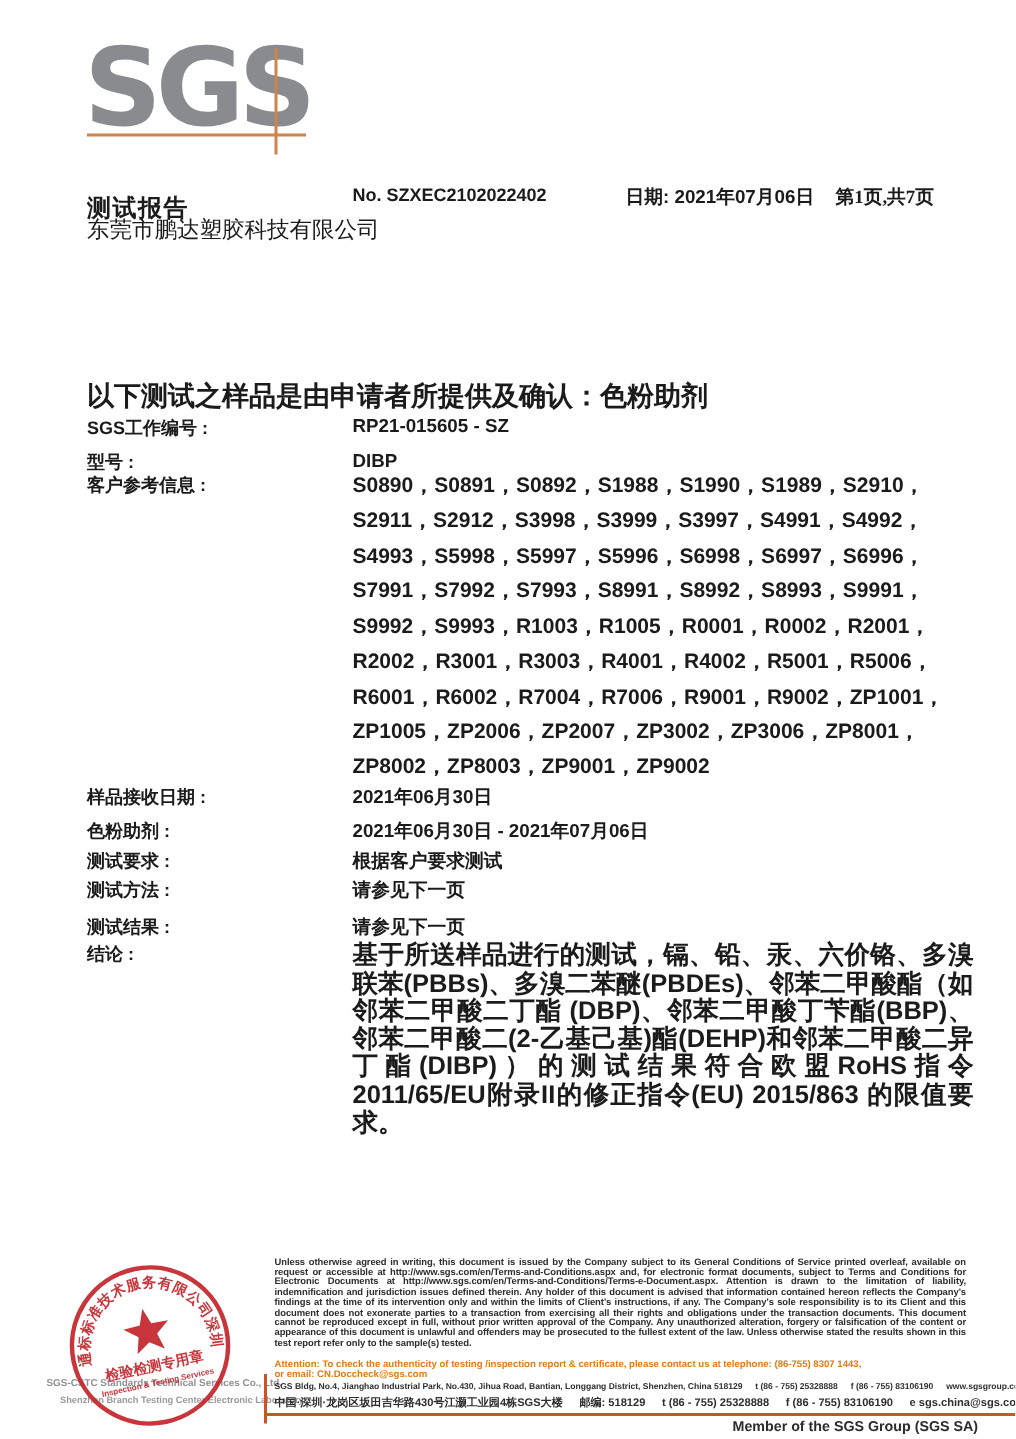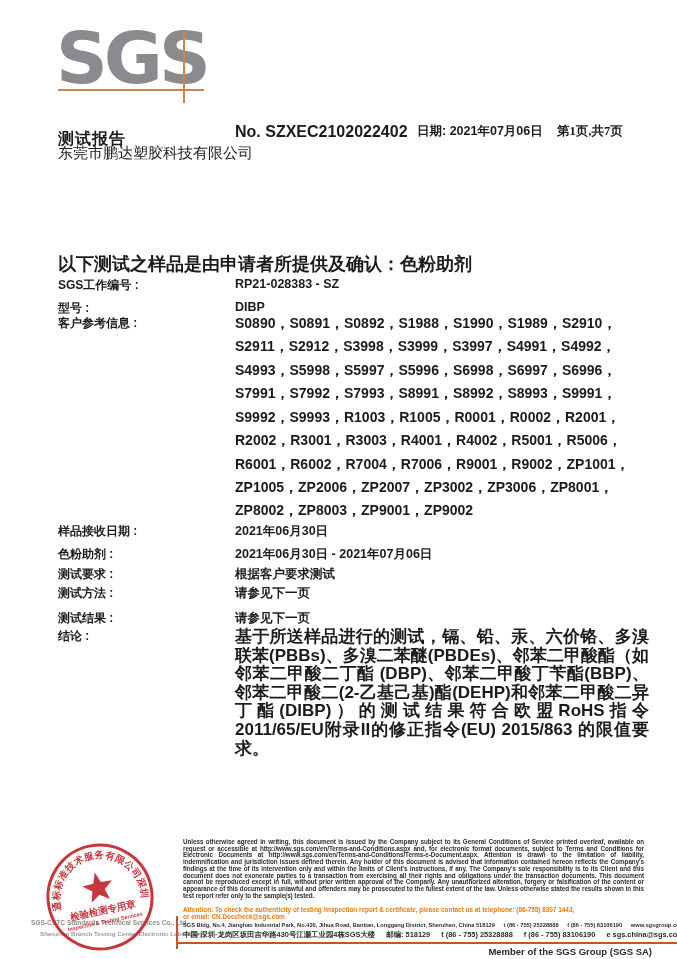--- a/index.html
+++ b/index.html
@@ -8,21 +8,21 @@
     font-family:"Liberation Sans","DejaVu Sans",sans-serif;color:#1b1b1b;
   }
   .abs{position:absolute;}
   
   .logo-text{left:56px;top:22px;font-size:72px;font-weight:bold;letter-spacing:-4px;
     color:#8a8b8e;line-height:1;font-family:"DejaVu Sans","Liberation Sans",sans-serif;}
   .crop-h{left:58px;top:89px;width:146px;height:2px;background:#d0834a;}
   .crop-v{left:183px;top:32px;width:2px;height:71px;background:#d0834a;}
   
   .report-title{left:58px;top:119px;font-size:16px;font-weight:bold;letter-spacing:1px;margin-top:10px;}
-  .report-no{left:235px;top:123px;font-size:16px;font-weight:bold;}
+  .report-no{left:235px;top:123px;font-size:12px;font-weight:bold;}
   .report-date{left:417px;top:123px;font-size:12.5px;font-weight:bold;}
   .report-page{left:557px;top:123px;font-size:12.5px;font-weight:bold;font-family:Liberation Serif, serif;}
   
   .app-name{left:58px;top:144px;font-size:15px;font-weight:normal;}
   .app-addr{left:58px;top:188px;font-size:12.5px;font-weight:bold;}
   .statement{left:58px;top:252px;font-size:18px;font-weight:bold;}
   
   .flabel{position:absolute;left:58px;font-size:12px;font-weight:bold;white-space:nowrap;}
   .fvalue{position:absolute;left:235px;font-size:12.5px;font-weight:bold;white-space:nowrap;}
   .refline{position:absolute;left:235px;font-size:14px;font-weight:bold;white-space:nowrap;}
@@ -58,21 +58,21 @@
   <div class="abs report-no">No. SZXEC2102022402</div>
   <div class="abs report-date">日期: 2021年07月06日</div>
   <div class="abs report-page">第1页,共7页</div>
 
   <div class="abs app-name">东莞市鹏达塑胶科技有限公司</div>
 
   <div class="abs statement">以下测试之样品是由申请者所提供及确认：色粉助剂</div>
 
   <div>
     <span class="flabel" style="top:277px">SGS工作编号 :</span>
-    <span class="fvalue" style="top:277px">RP21-028383 - SZ</span>
+    <span class="fvalue" style="top:277px">RP21-015605 - SZ</span>
   </div>
   <div>
     <span class="flabel" style="top:300px">型号 :</span>
     <span class="fvalue" style="top:300px">DIBP</span>
   </div>
 
   <div>
     <span class="flabel" style="top:315px">客户参考信息 :</span>
     <span class="refline" style="top:315px">S0890，S0891，S0892，S1988，S1990，S1989，S2910，</span>
     <span class="refline" style="top:338px">S2911，S2912，S3998，S3999，S3997，S4991，S4992，</span>

